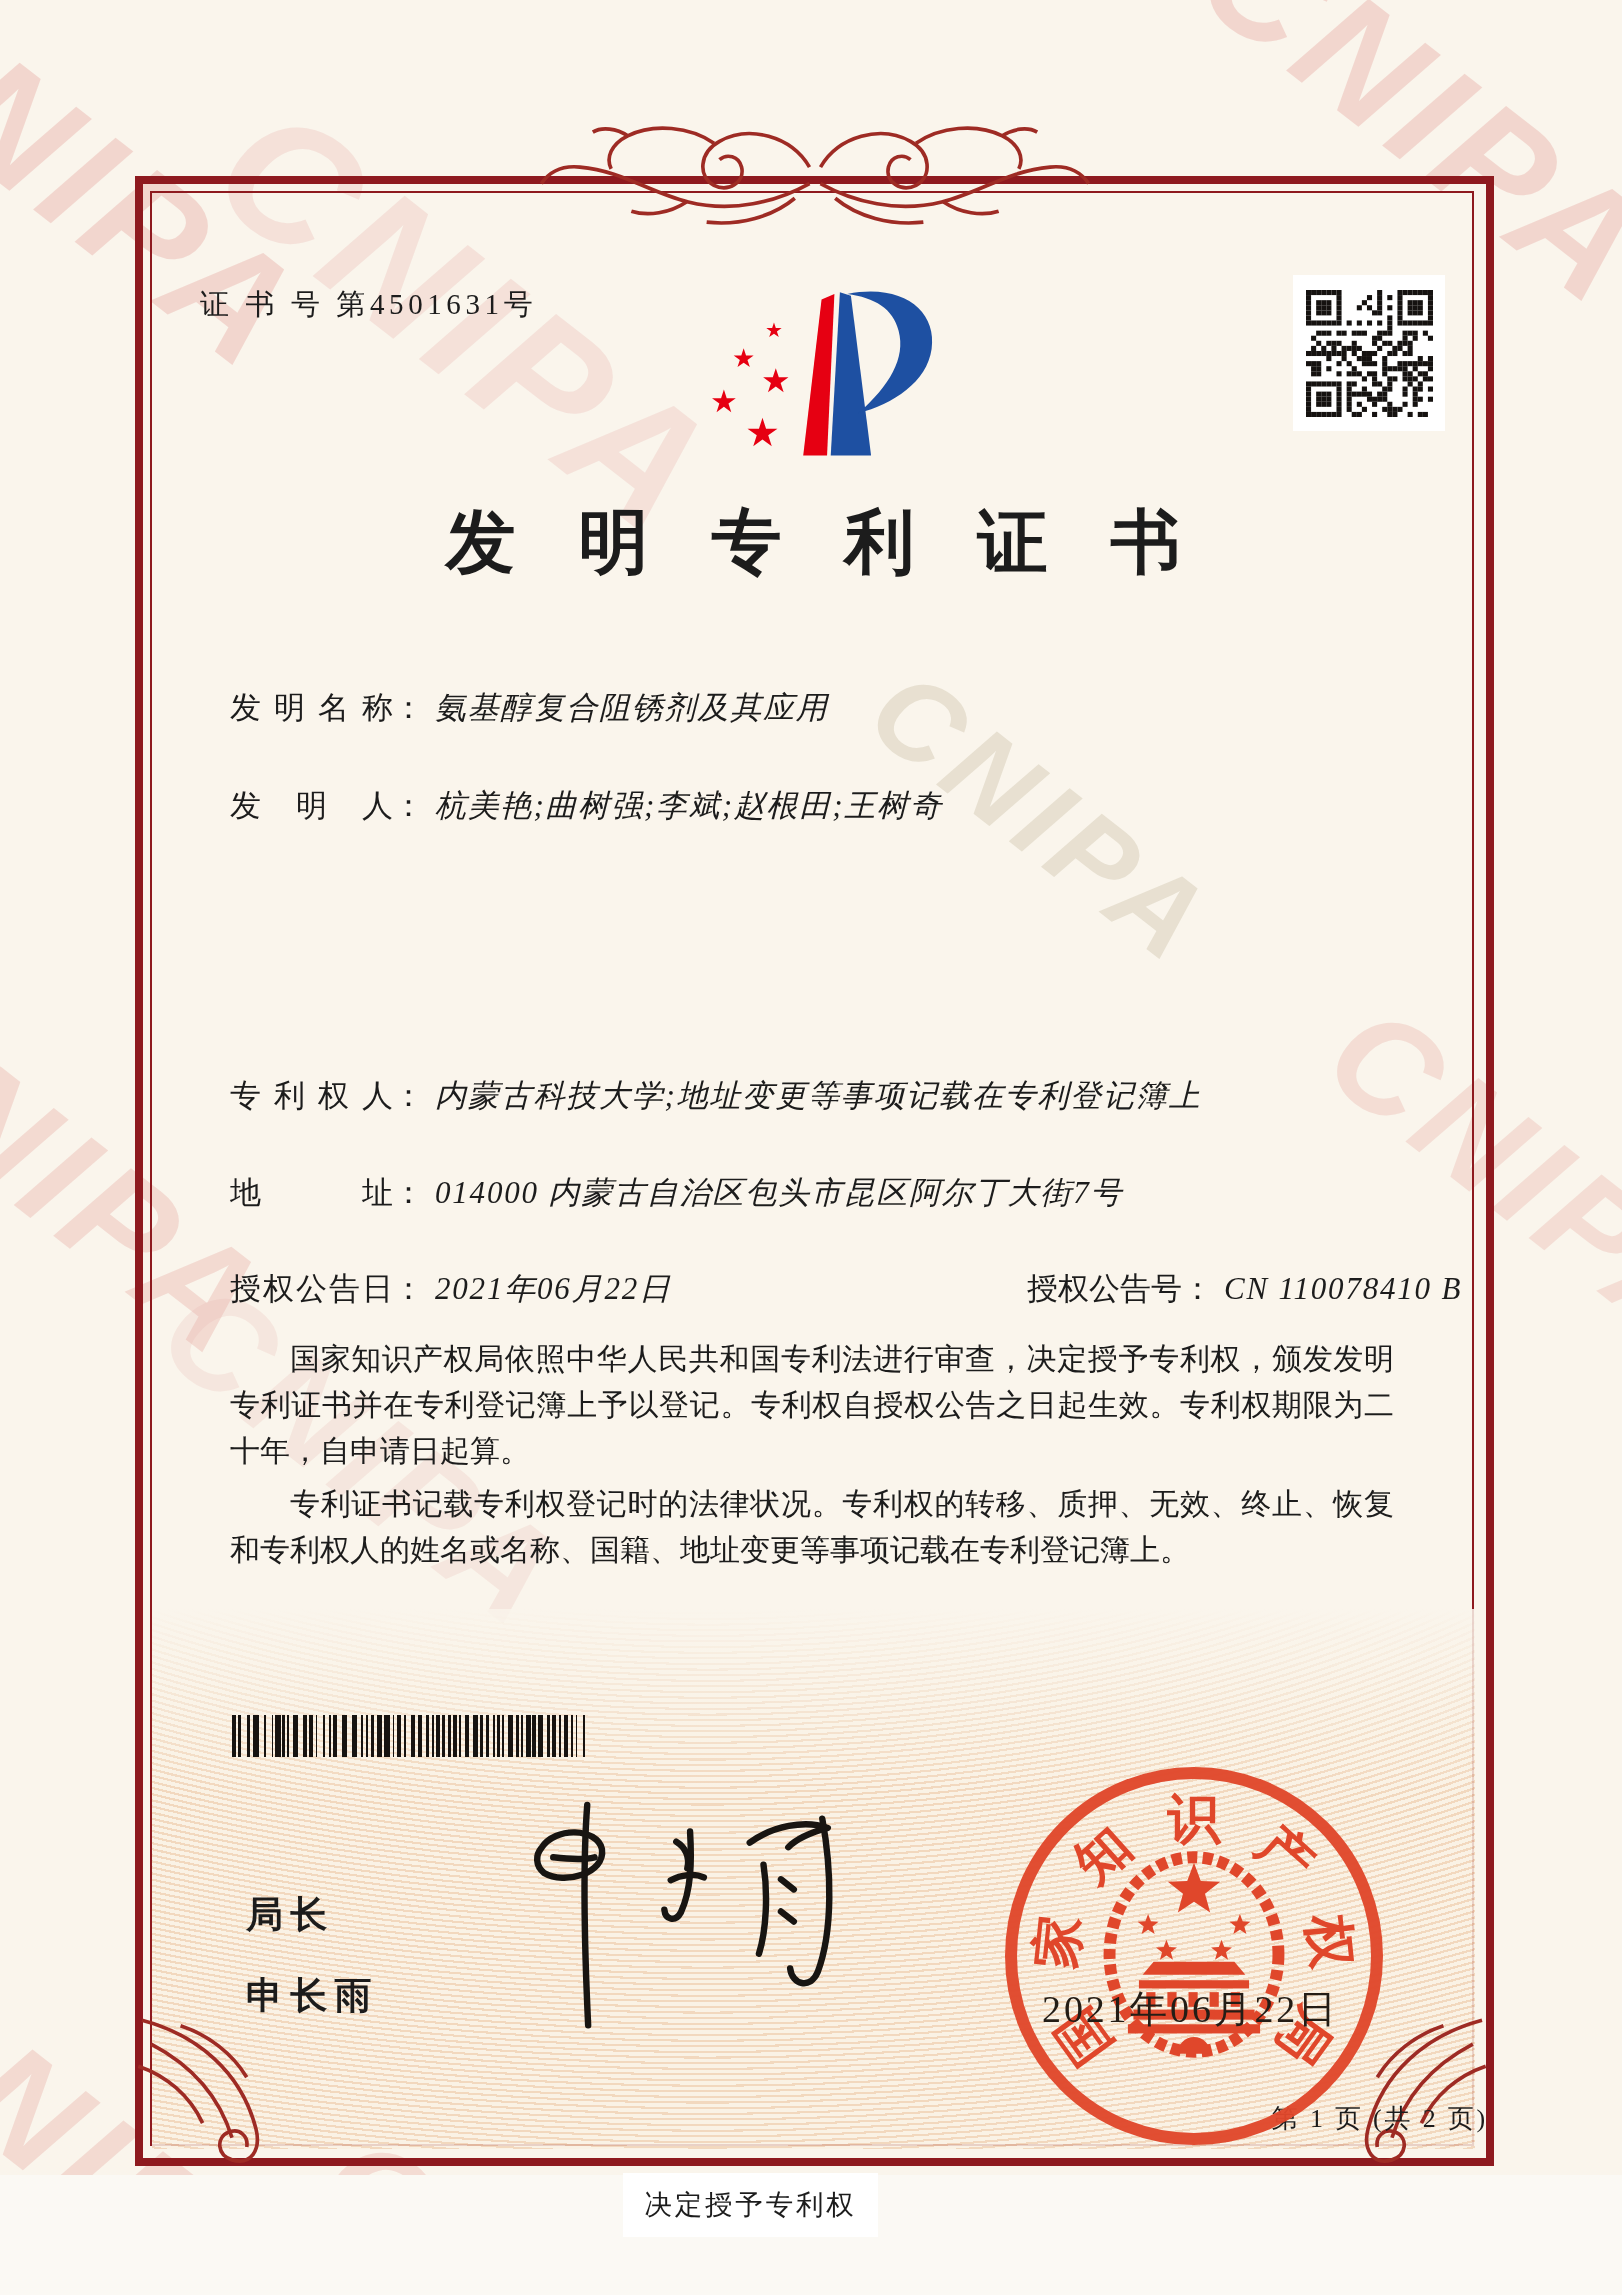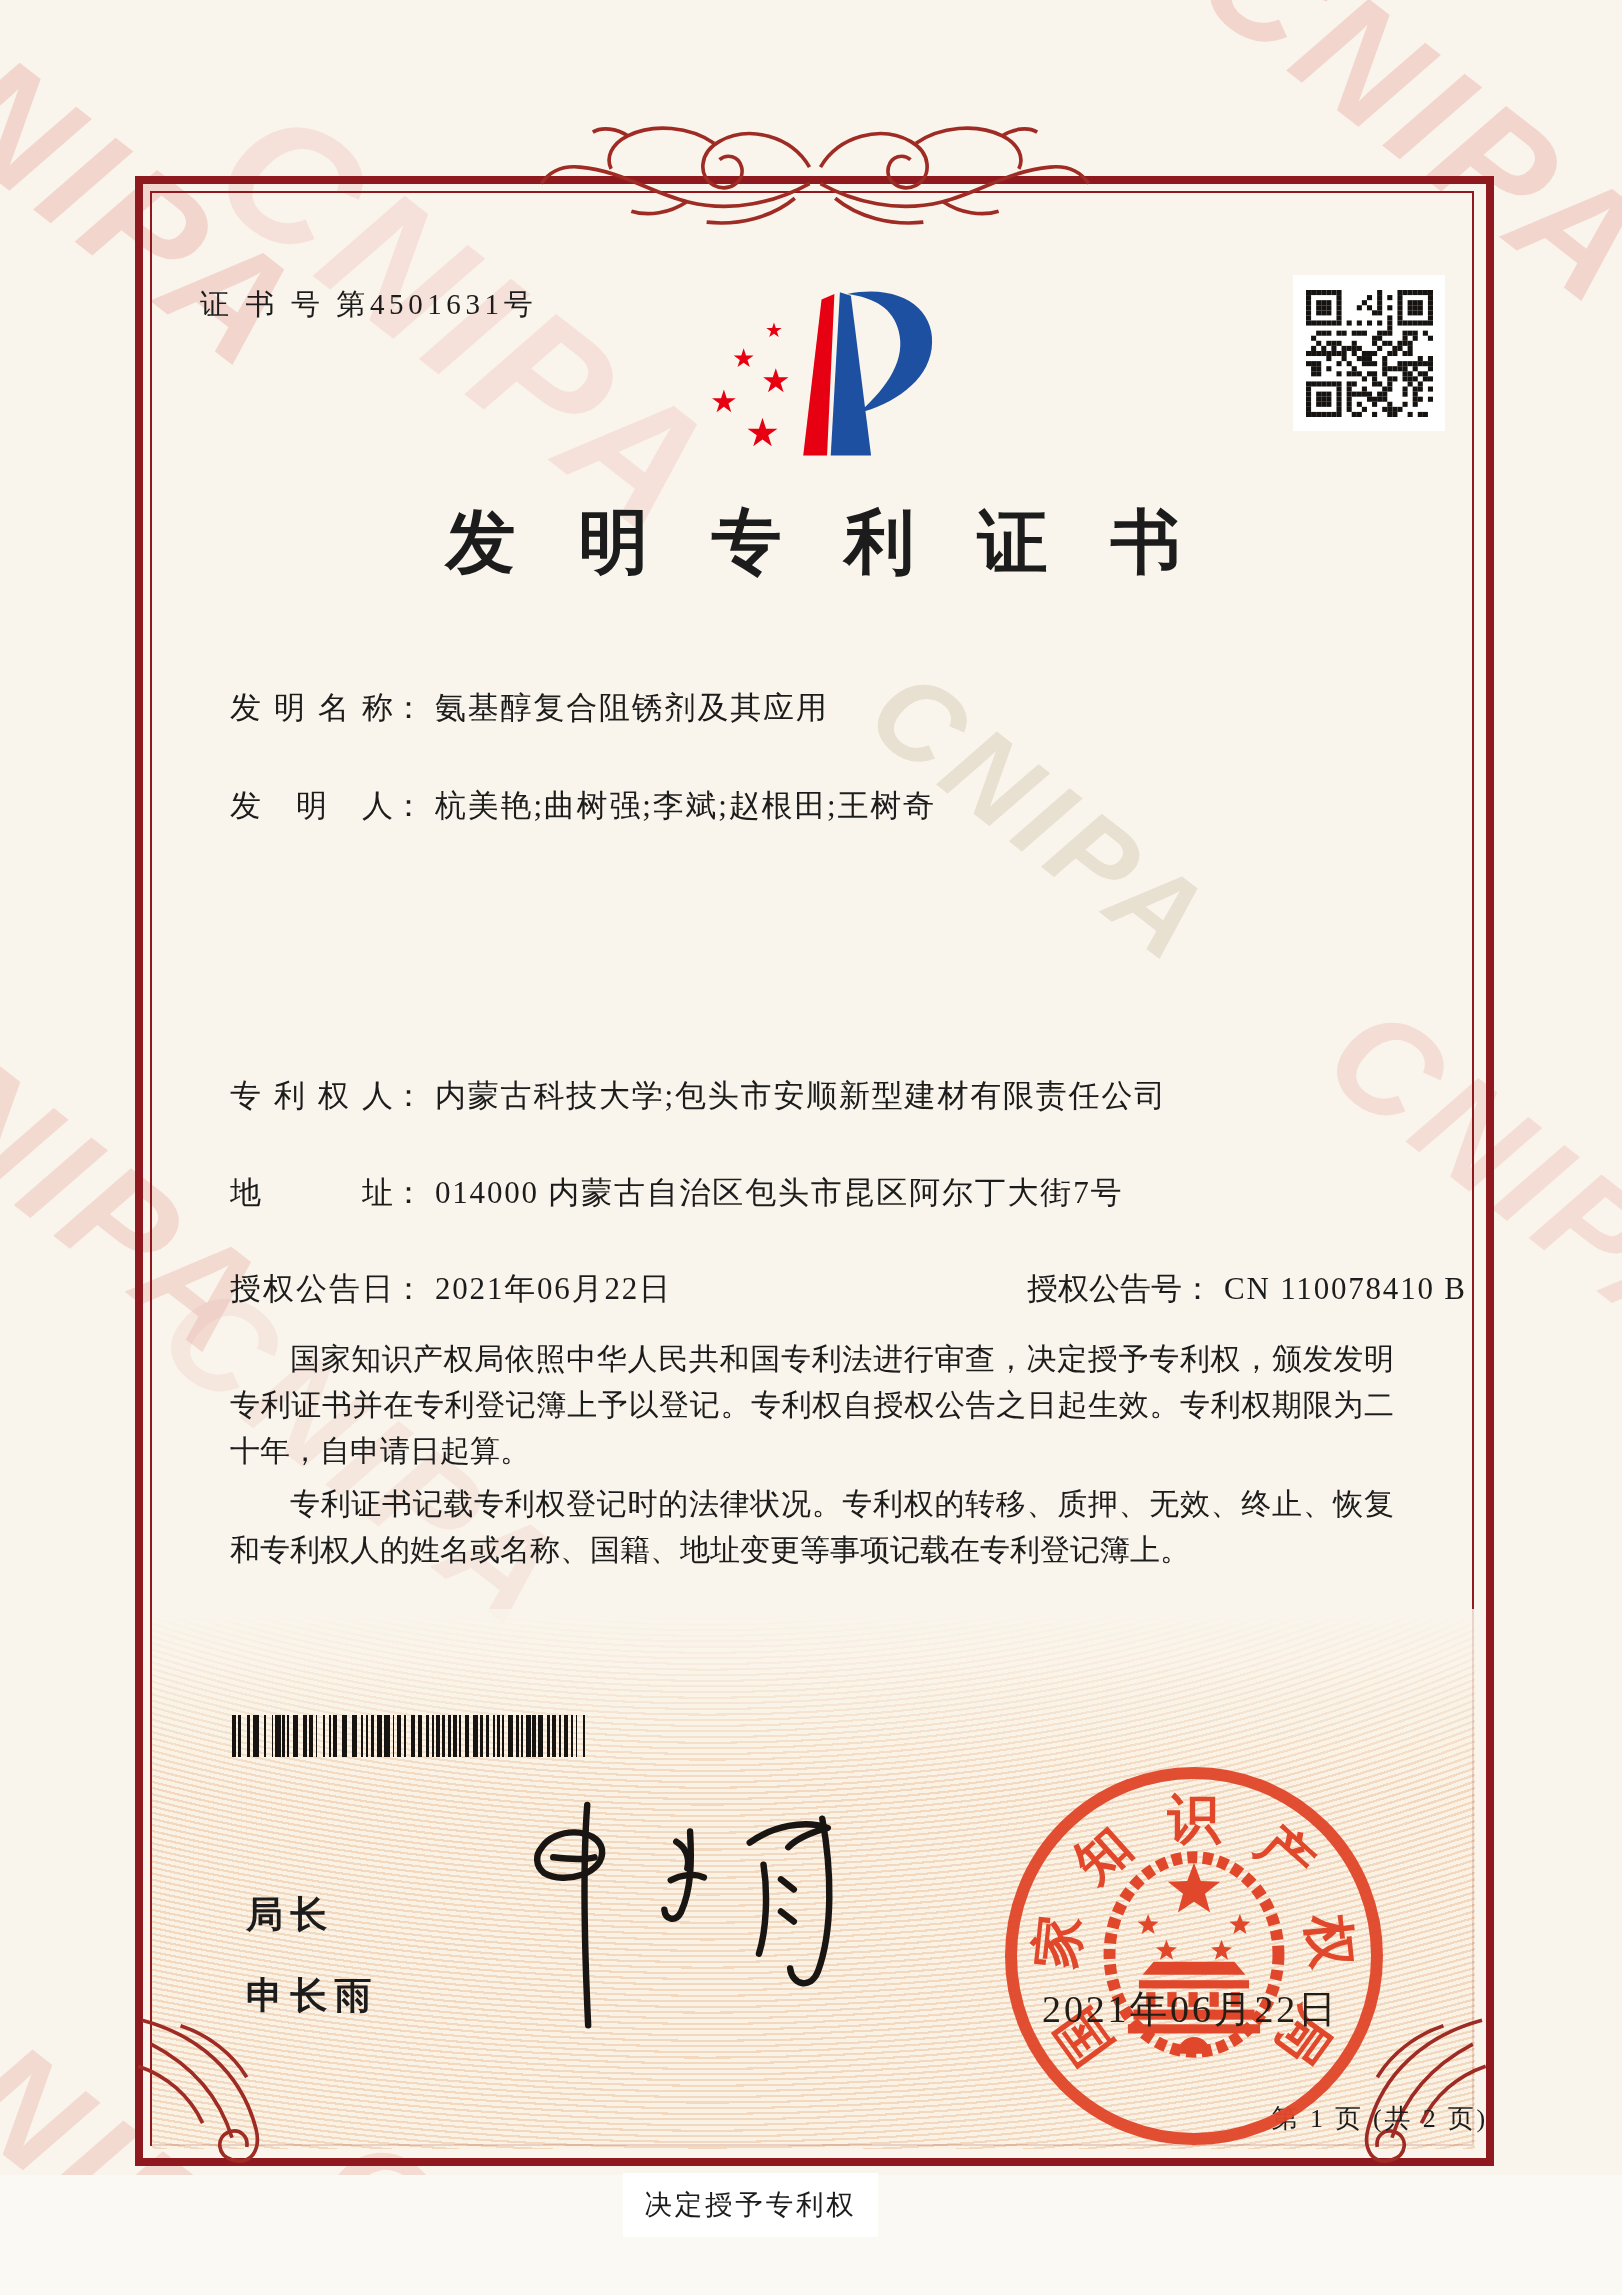--- a/index.html
+++ b/index.html
@@ -46,21 +46,21 @@
   .qr-box svg{ position:absolute; left:13px; top:14.7px;}
   .doc-title{
     left:138px; top:496px; width:1350px; text-align:center; z-index:2;
     font-size:70px; font-weight:600; letter-spacing:0.9em; padding-left:0.9em; box-sizing:border-box;
     white-space:nowrap;
   }
   
   .row{ left:230px; z-index:2; font-size:31px; white-space:nowrap;}
   .row .lab{ display:inline-block; width:163px; text-align:justify; text-align-last:justify; vertical-align:bottom;}
   .row .col{ display:inline-block; margin-right:11px;}
-  .row .val{ letter-spacing:1.8px;}
+  .row .val{ letter-spacing:1.8px;font-style:italic;}
   .row2{ left:797px; top:0; }
   
   .body-text{ left:230px; top:1336px; width:1164px; z-index:2; font-size:30px; line-height:46px;
     text-align:justify; }
   .body-text p{ margin:0 0 7.3px 0; text-indent:2em;}
   
   .barcode{ left:232px; top:1715px; width:360px; height:42px; z-index:2; font-size:0;}
   .barcode i{ display:inline-block; height:42px; background:#171310; vertical-align:top;}
   .barcode s{ display:inline-block; height:42px; background:transparent; vertical-align:top;}
   
@@ -441,21 +441,21 @@
 
   <div class="abs doc-title">发明专利证书</div>
 
   <div class="abs row" style="top:687px">
     <span class="lab">发明名称</span><span class="col">：</span><span class="val">氨基醇复合阻锈剂及其应用</span>
   </div>
   <div class="abs row" style="top:785px">
     <span class="lab">发明人</span><span class="col">：</span><span class="val">杭美艳;曲树强;李斌;赵根田;王树奇</span>
   </div>
   <div class="abs row" style="top:1075px">
-    <span class="lab">专利权人</span><span class="col">：</span><span class="val">内蒙古科技大学;包头市安顺新型建材有限责任公司</span>
+    <span class="lab">专利权人</span><span class="col">：</span><span class="val">内蒙古科技大学;地址变更等事项记载在专利登记簿上</span>
   </div>
   <div class="abs row" style="top:1172px">
     <span class="lab">地址</span><span class="col">：</span><span class="val">014000 内蒙古自治区包头市昆区阿尔丁大街7号</span>
   </div>
   <div class="abs row" style="top:1268px">
     <span class="lab">授权公告日</span><span class="col">：</span><span class="val">2021年06月22日</span>
     <span class="abs row2">
       <span>授权公告号</span><span class="col">：</span><span class="val">CN 110078410 B</span>
     </span>
   </div>

